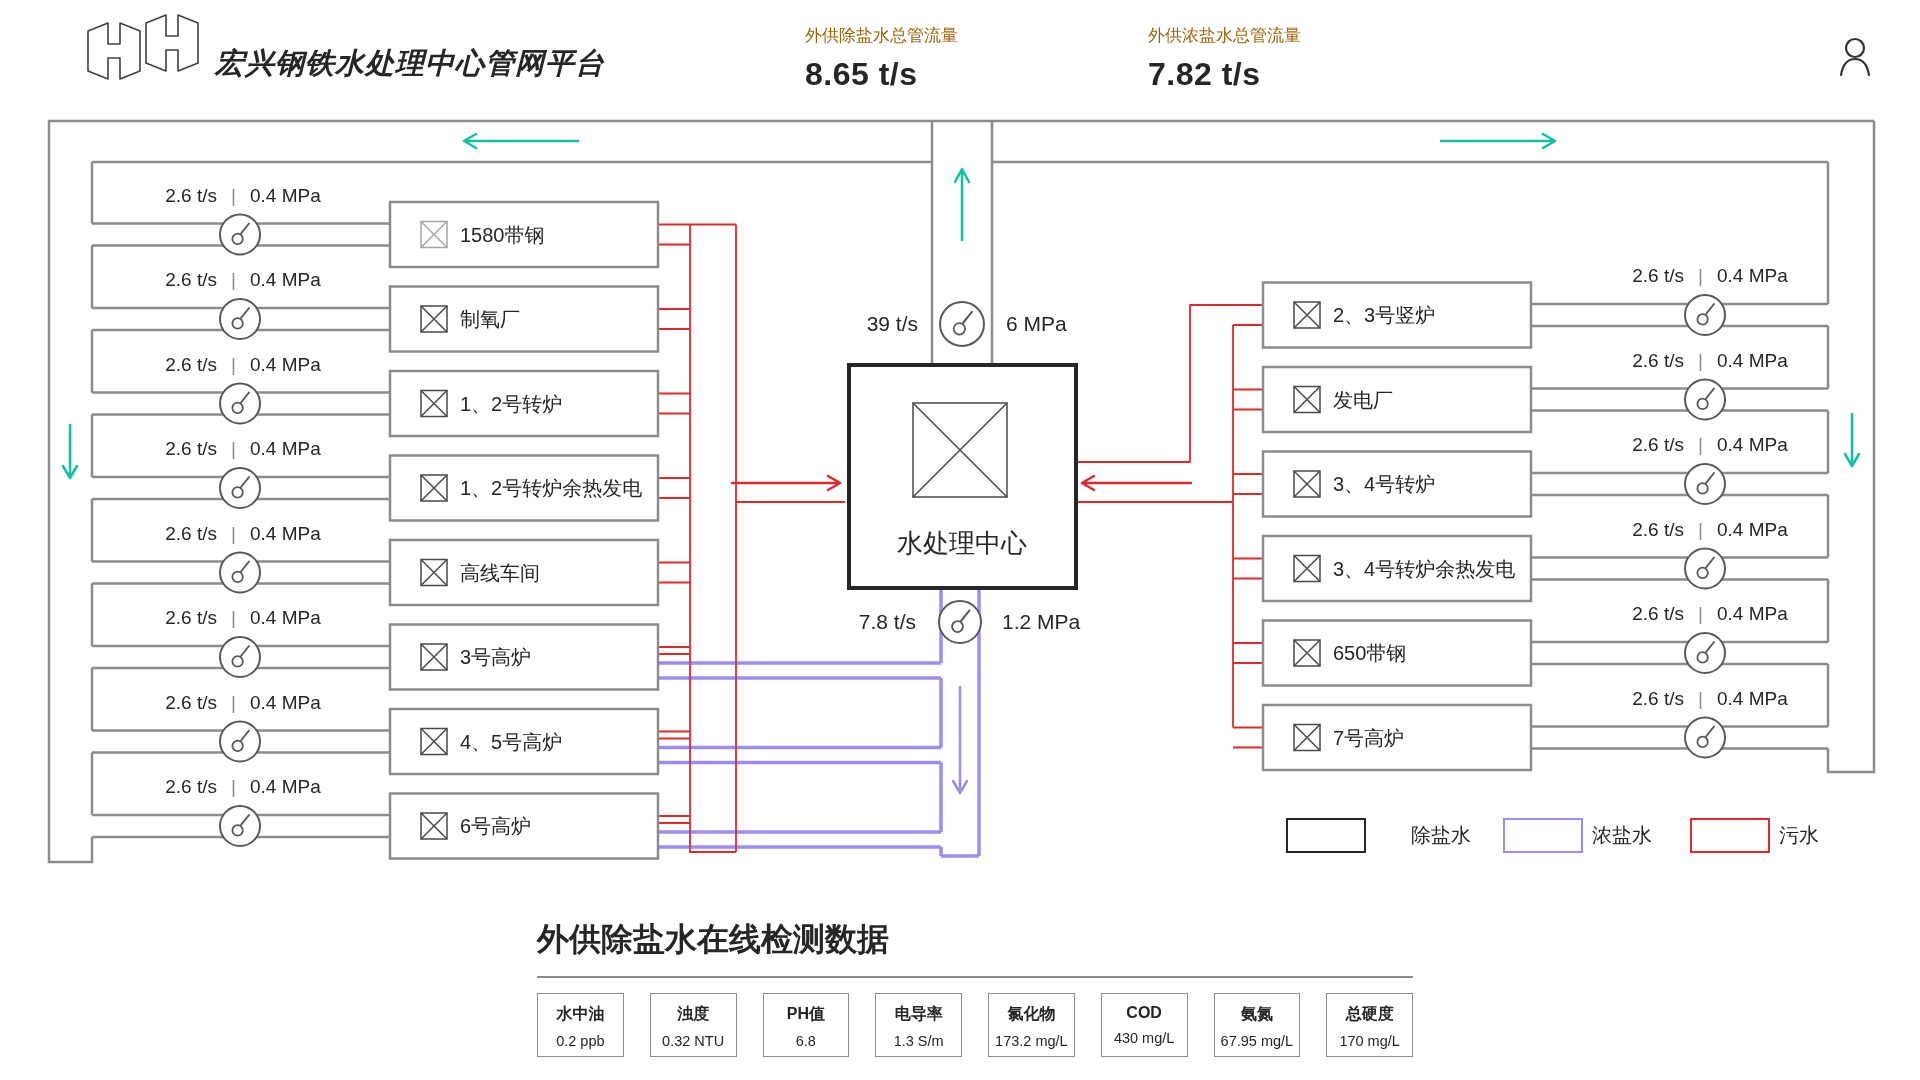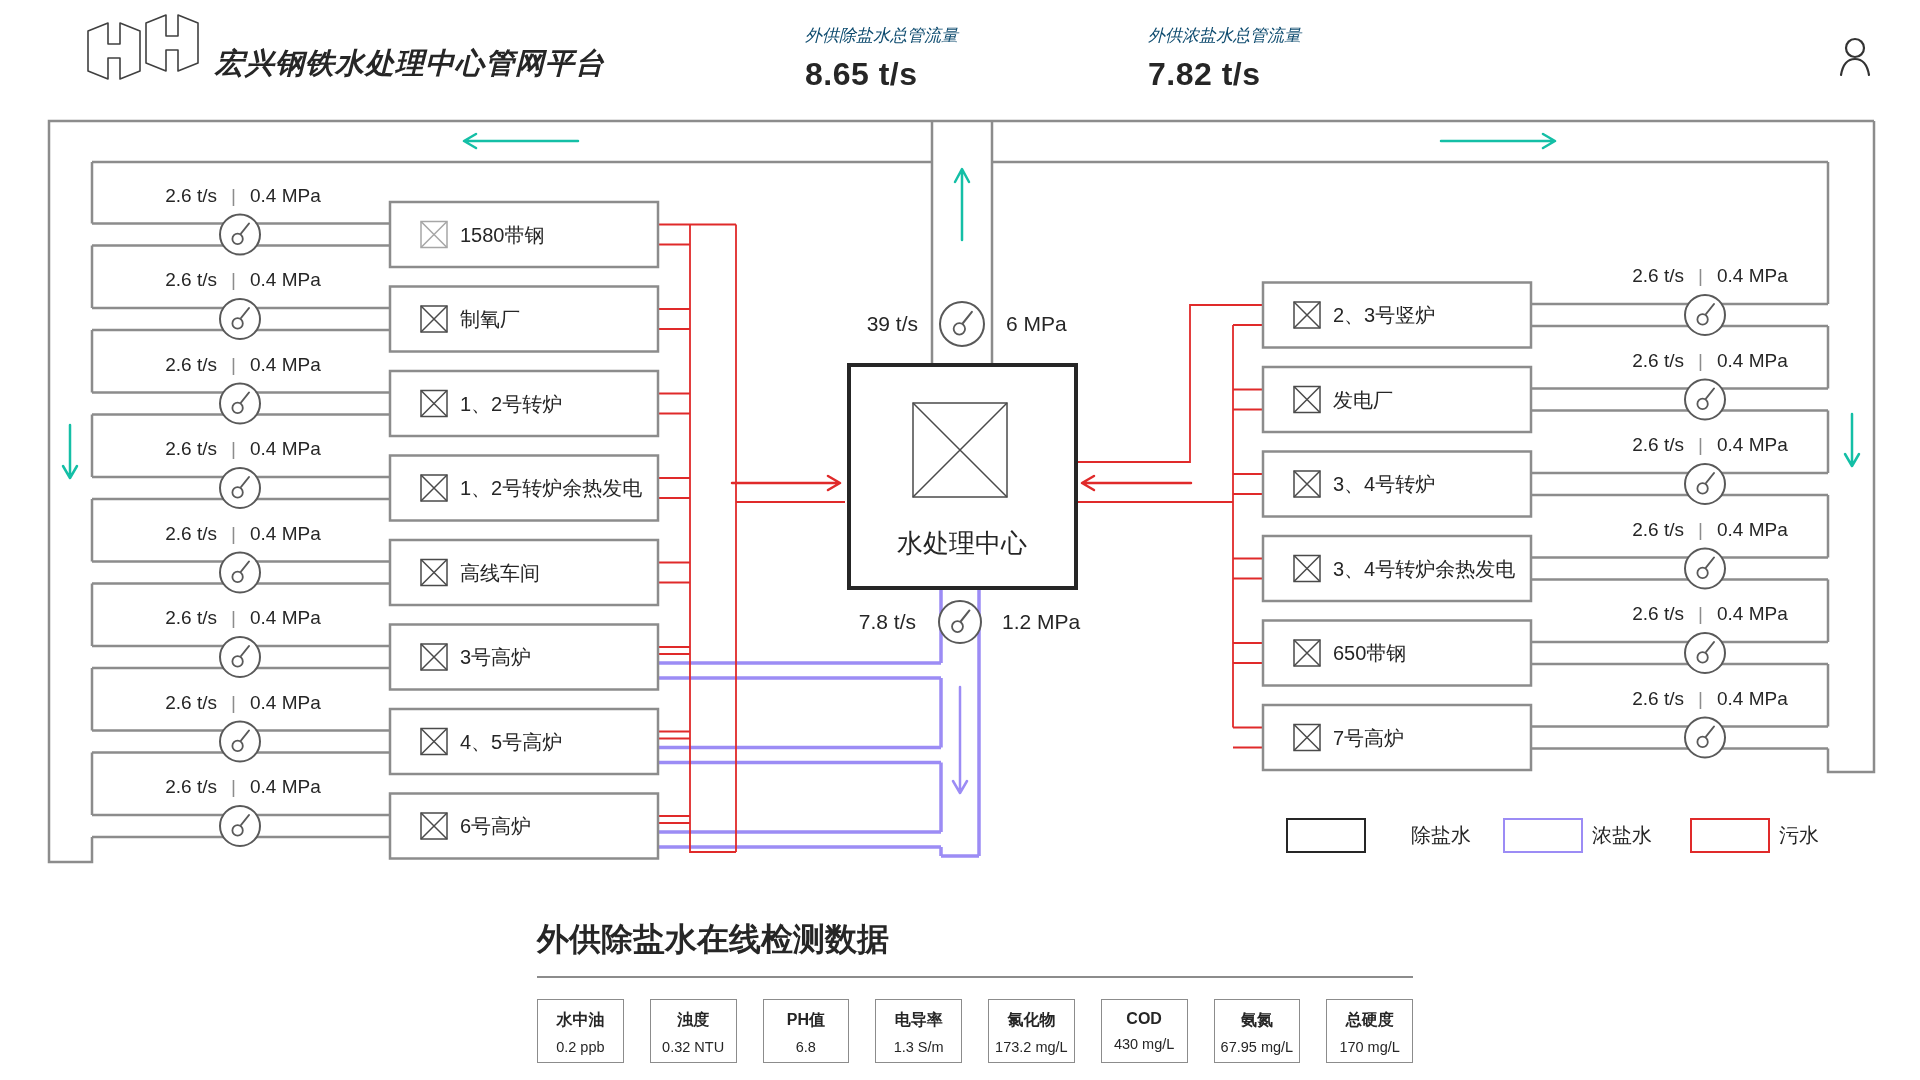--- a/index.html
+++ b/index.html
@@ -3,41 +3,41 @@
 <meta charset="utf-8">
 <style>
   * { margin:0; padding:0; box-sizing:border-box; }
   html,body { width:1920px; height:1080px; background:#fff; overflow:hidden;
               font-family:"Liberation Sans","DejaVu Sans",sans-serif; color:#262626; }
   .stage { position:relative; width:1920px; height:1080px; }
 
   
   .hdr-title { position:absolute; left:215px; top:44px; font-size:29px; font-weight:bold; letter-spacing:1px;font-style:italic; }
   .stat { position:absolute; top:24px; }
-  .stat-label { font-size:17px; color:#0c4a6e;font-style:italic; }
+  .stat-label { font-size:17px; color:#a16207; }
   .stat-value { font-size:32px; font-weight:bold; margin-top:9px; letter-spacing:.5px; }
   #stat-0 { left:805px; } #stat-1 { left:1148px; }
   .logo-wrap  { position:absolute; left:86px; top:14px; }
   .user-wrap  { position:absolute; left:1836px; top:36px; cursor:pointer; }
 
   
   svg.diagram { position:absolute; left:0; top:0; }
   svg text { font-family:"Liberation Sans","DejaVu Sans",sans-serif; }
 
   
   .legend-item { position:absolute; display:flex; align-items:center; height:35px; }
   #legend-0 { left:1286px; top:818px;gap:36px; } #legend-1 { left:1503px; top:818px; } #legend-2 { left:1690px; top:818px; }
   .legend-swatch { width:80px; height:35px; border:2px solid #262626; background:#fff; }
   .legend-label { font-size:20px; margin-left:9px; white-space:nowrap; }
 
   
   .monitor { position:absolute; left:537px; top:918px; width:876px; }
   .monitor-title { text-align:left; font-size:32px; font-weight:bold; }
   .monitor-rule { border-top:2px solid #8c8c8c; margin-top:14px; }
-  .monitor-cells { display:flex; gap:26px; margin-top:21px; }
+  .monitor-cells { display:flex; gap:26px; margin-top:15px; }
   .mcell { flex:1; border:1.5px solid #8c8c8c; height:64px; text-align:center; background:#fff; }
   .mcell-name { font-size:16px; font-weight:bold; margin-top:10px; }
   .mcell-value { font-size:14.5px; margin-top:8px; color:#262626; }
 </style>
 </head>
 <body>
 
 <div class="stage">
 
   <div class="logo-wrap">

